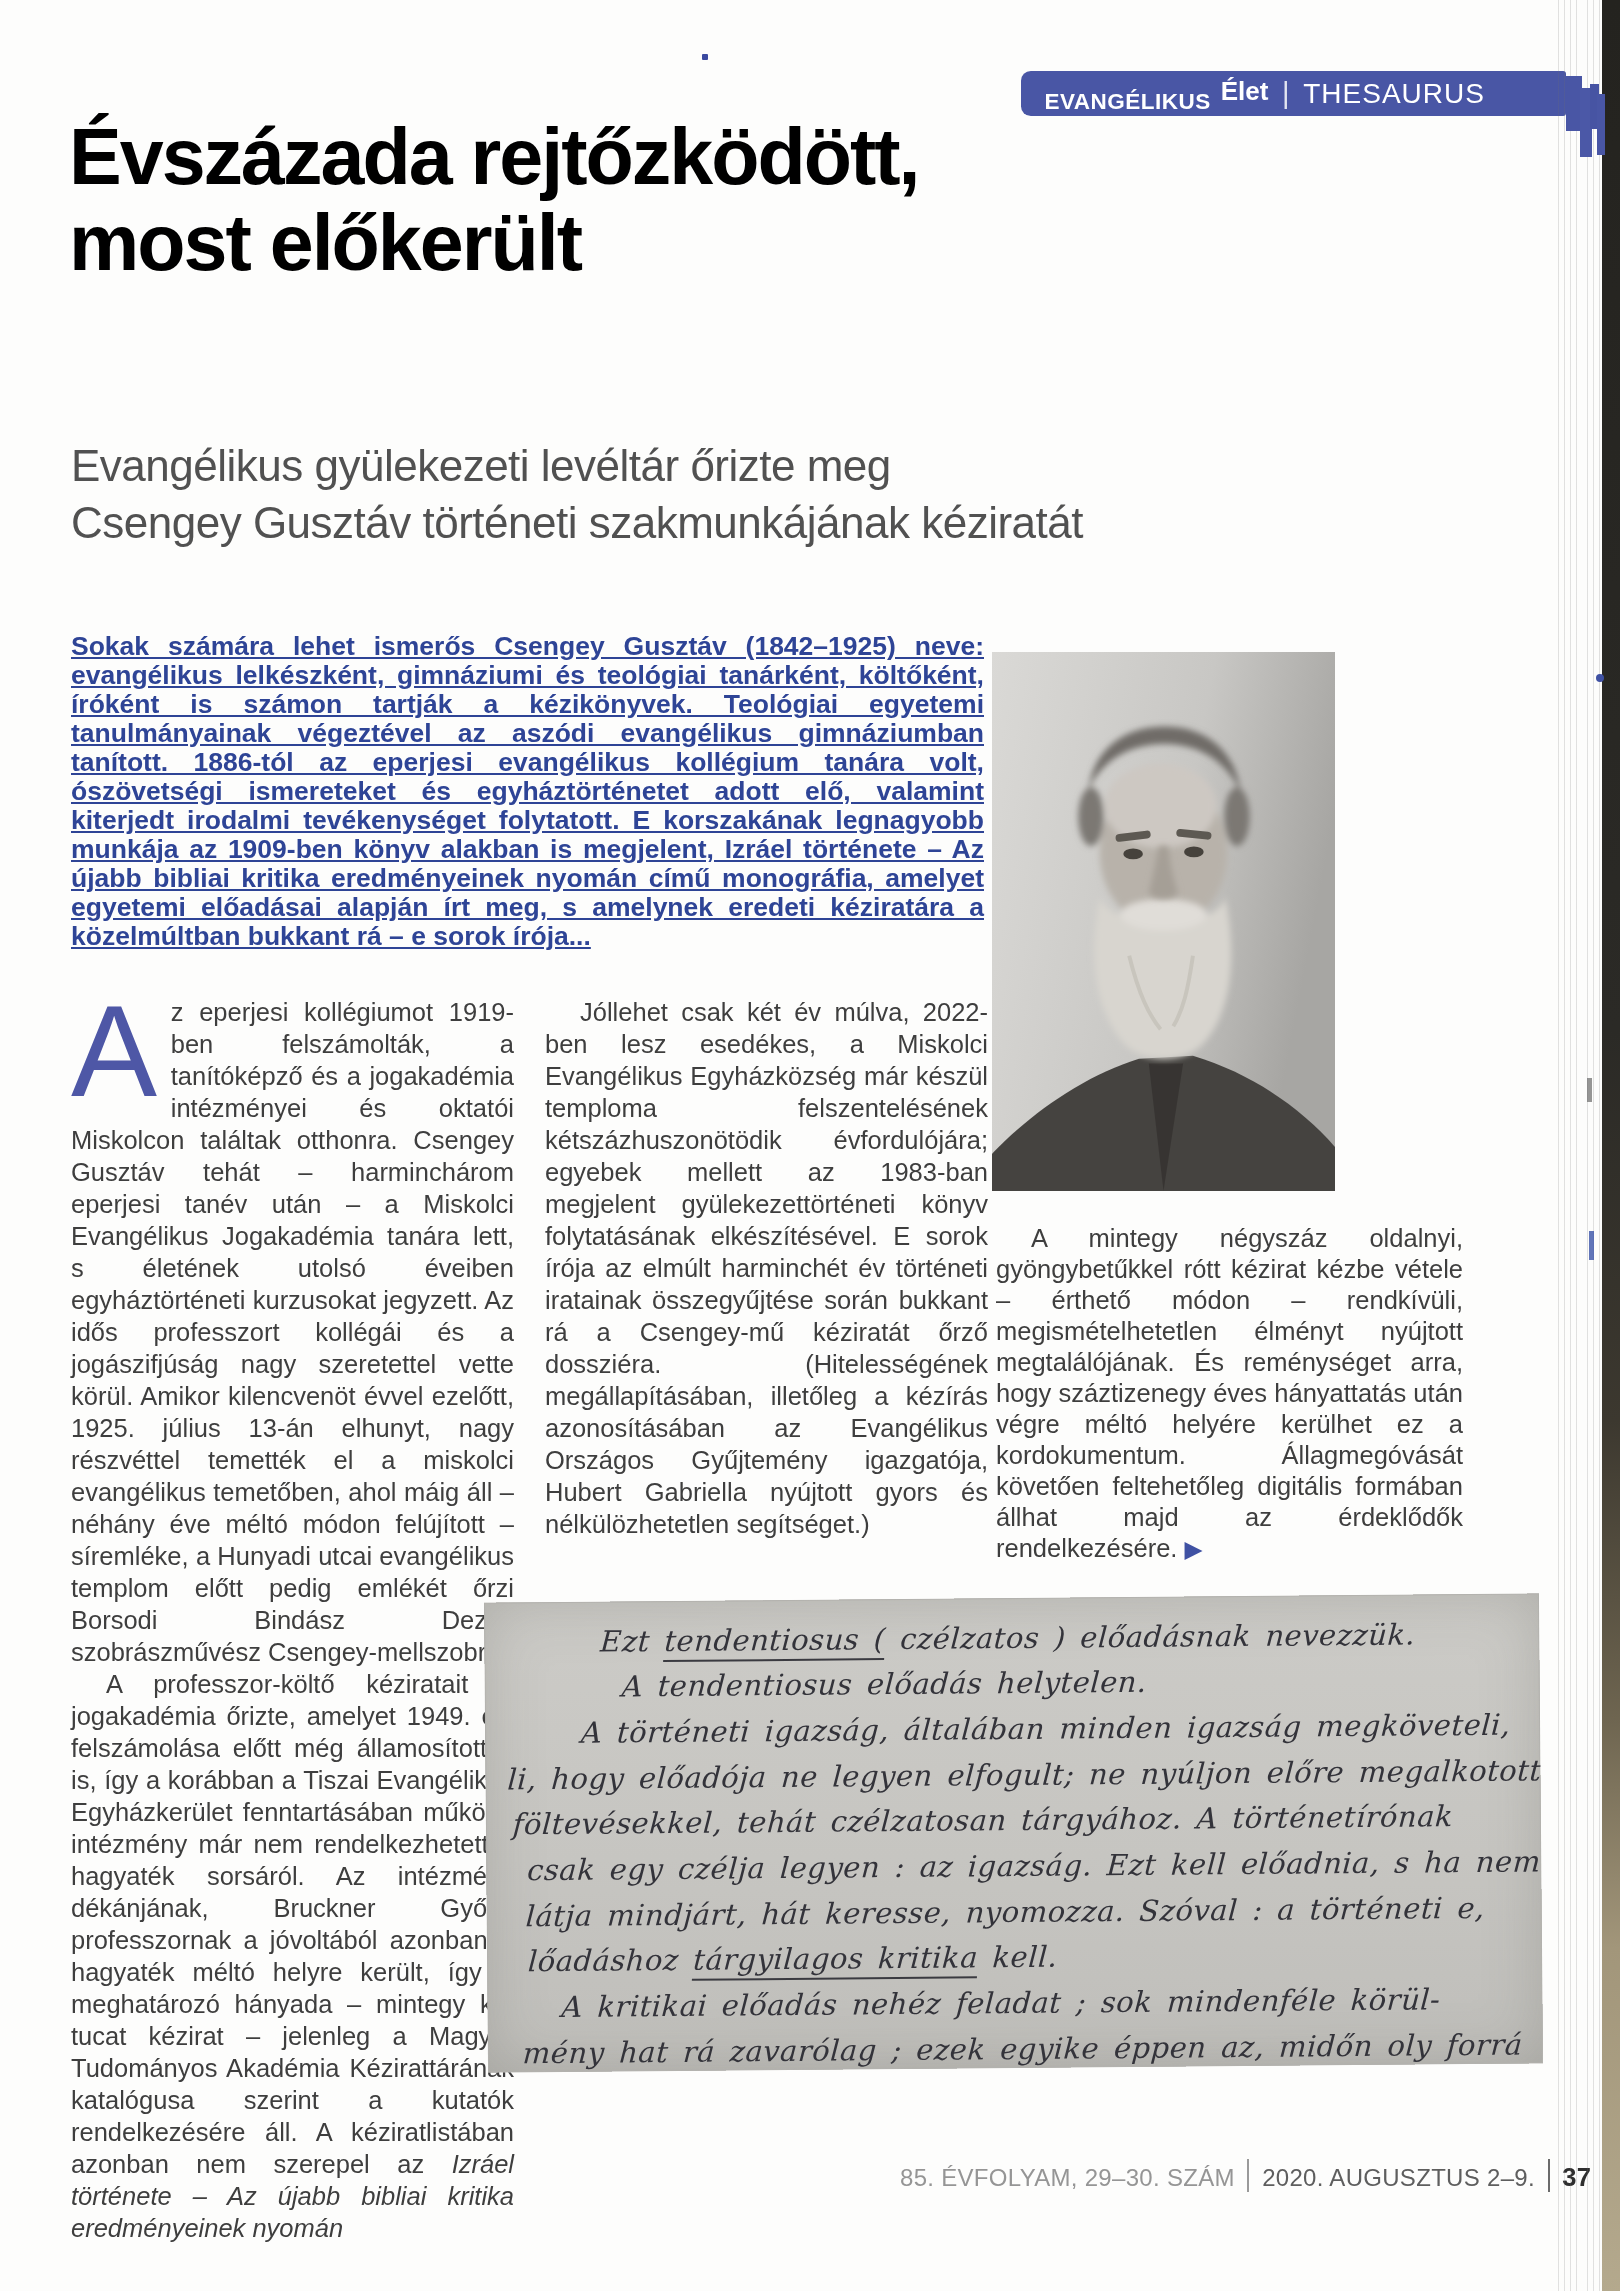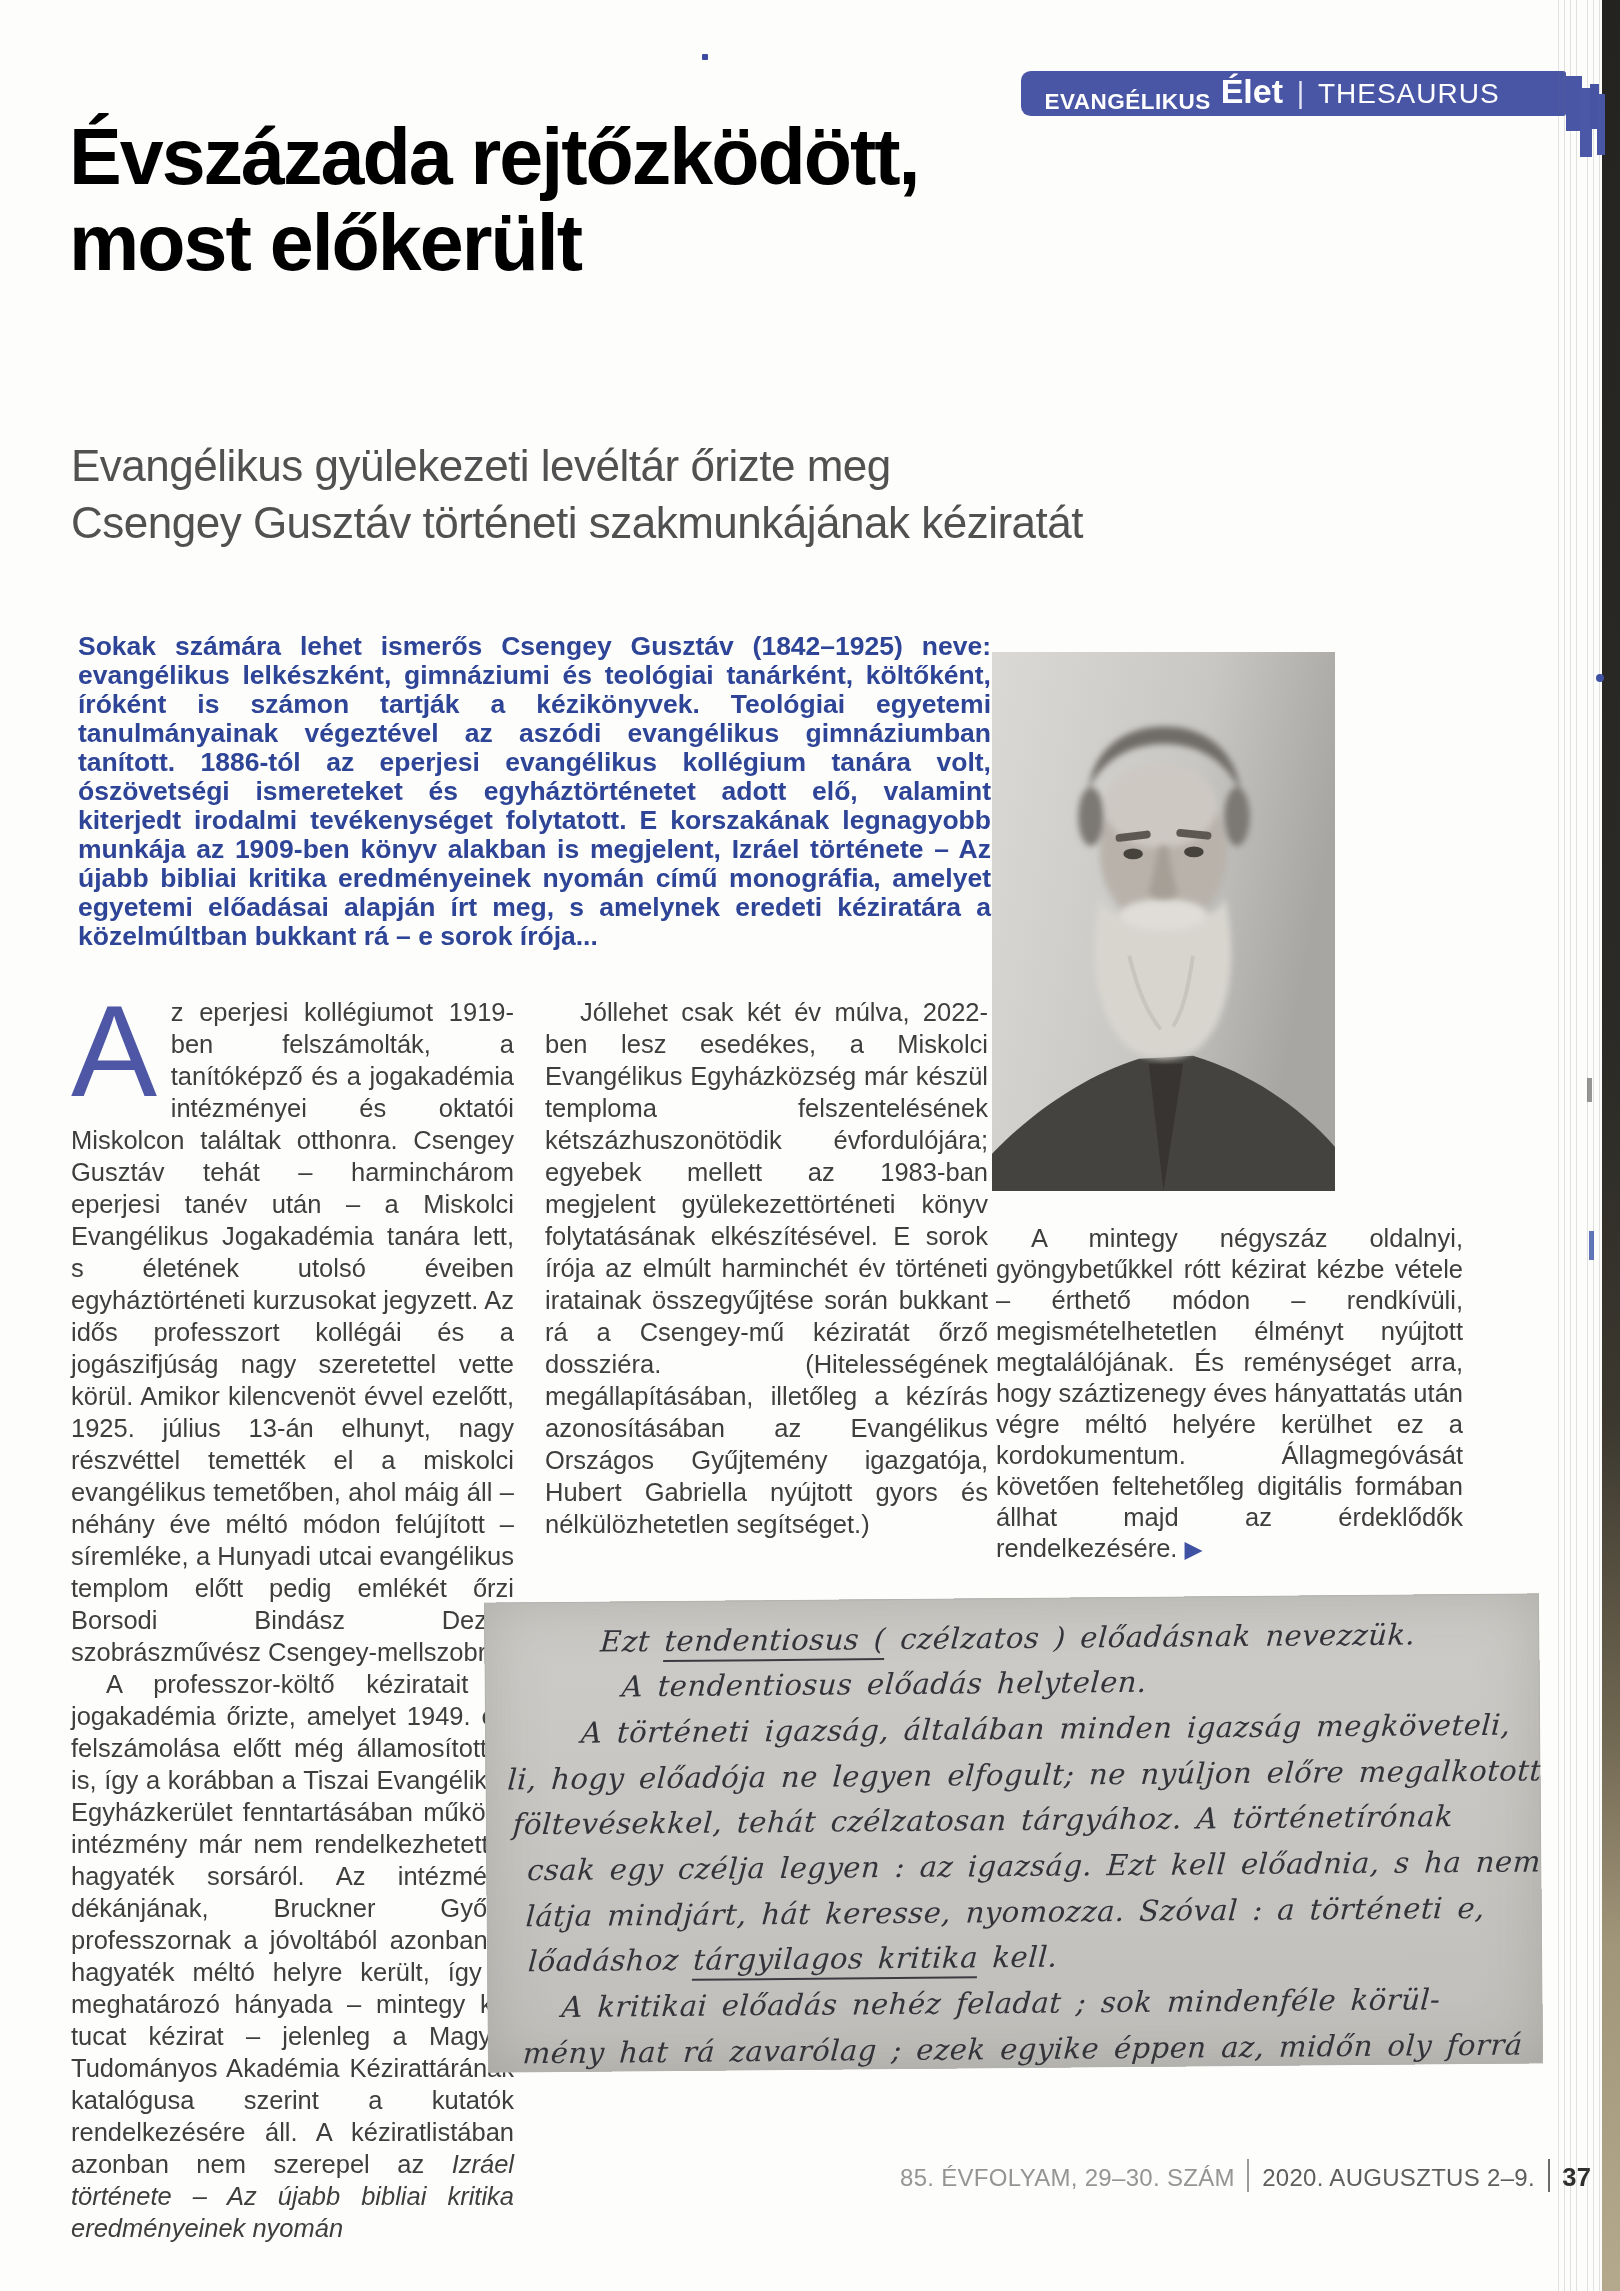--- a/index.html
+++ b/index.html
@@ -4,34 +4,34 @@
 <style>
   html,body{margin:0;padding:0;background:#ffffff;}
   .page{position:relative;width:1620px;height:2292px;background:#fdfdfc;overflow:hidden;
         font-family:"Liberation Sans",sans-serif;}
 
   
   .badge{position:absolute;left:1021px;top:71px;width:545px;height:45px;background:#4956a5;
          border-radius:9.8px 2.9px 2.9px 9.8px;color:#fff;display:flex;align-items:center;
          padding-left:23.5px;box-sizing:border-box;}
   .b-small{font-size:22.5px;font-weight:bold;letter-spacing:0.5px;margin-top:17px;}
-  .b-large{font-size:34px;font-weight:bold;margin-left:9.8px;position:relative;top:-2px;}
+  .b-large{font-size:26px;font-weight:bold;margin-left:9.8px;position:relative;top:-2px;}
   .b-sep{font-size:29px;font-weight:normal;margin:0 13.7px;opacity:0.85;}
   .b-section{font-size:28px;letter-spacing:1px;}
 
   .title{position:absolute;left:69px;top:114px;margin:0;color:#000000;font-size:79px;
          line-height:86px;font-weight:bold;letter-spacing:-2px;}
   .title span{display:block;}
 
   .subtitle{position:absolute;left:71px;top:437px;margin:0;font-weight:normal;color:#515151;
             font-size:44px;line-height:57px;letter-spacing:-0.5px;}
   .subtitle span{display:block;}
 
-  .lead{position:absolute;left:78px;top:632px;width:913px;margin:0;font-size:26.5px;
-        line-height:29px;font-weight:bold;color:#2e4496;text-align:justify;}
+  .lead{position:absolute;left:71px;top:632px;width:913px;margin:0;font-size:26.5px;
+        line-height:29px;font-weight:bold;color:#2e4496;text-align:justify;text-decoration:underline;}
 
   .portrait{position:absolute;left:992px;top:652px;width:343px;height:539px;}
 
   .col{position:absolute;top:996px;width:443px;font-size:25.5px;line-height:32px;color:#3e3e3e;
        text-align:justify;}
   .col p{margin:0;}
   .col1{left:71px;}
   .col2{left:545px;}
   .col3{left:996px;top:1223px;width:467px;line-height:31px;}
   .indent{text-indent:35px;}

